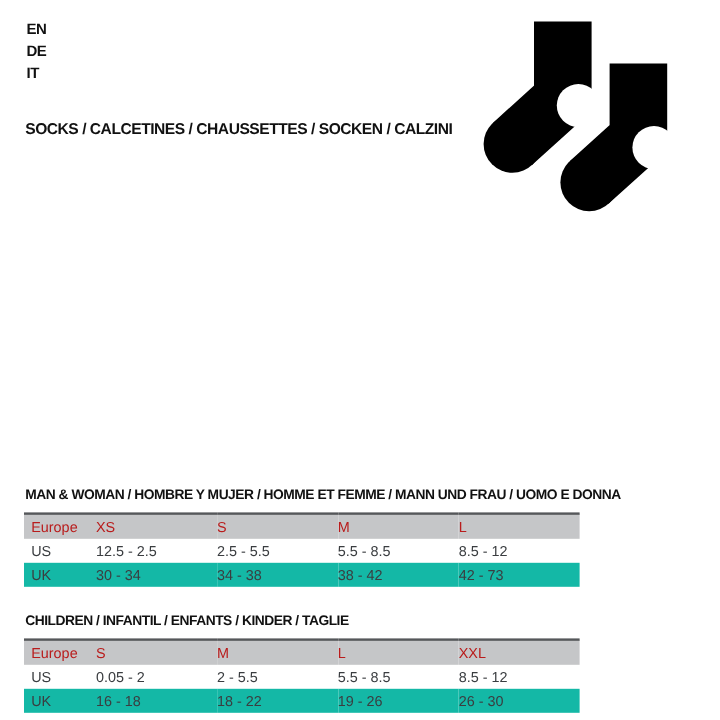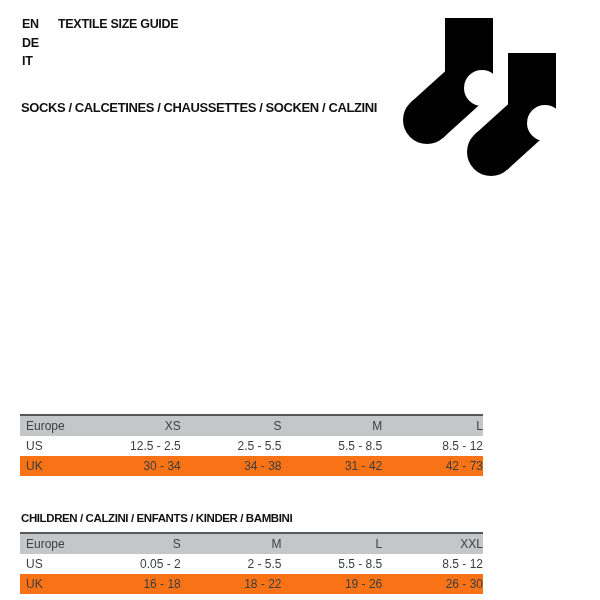--- a/index.html
+++ b/index.html
@@ -21,36 +21,35 @@
   
   .table-block{position:absolute;left:21px;width:463px;}
   .tb1{top:407px;}
   .tb2{top:512px;}
   .table-title{font-weight:bold;font-size:11.5px;letter-spacing:-0.4px;color:#111;
                line-height:13px;white-space:nowrap;}
   table.size-table{margin-top:7px;margin-left:-1px;width:463px;border-collapse:collapse;
                    table-layout:fixed;border-top:2px solid #55575a;}
   table.size-table th,table.size-table td{
       height:20px;padding:0;margin:0;font-size:12px;font-weight:normal;
-      color:#3a3d40;text-align:right;vertical-align:middle;}
+      color:#3a3d40;text-align:left;vertical-align:middle;}
   table.size-table col.c0{width:60px;}
-  table.size-table thead th{background:#c5c6c8;color:#404040;margin-left:32px;}
+  table.size-table thead th{background:#c5c6c8;color:#b91c1c;margin-left:32px;}
   table.size-table th:first-child,table.size-table td:first-child,
   table.size-table tbody th{text-align:left;padding-left:6px;}
-  table.size-table tbody tr.alt{background:#f97316;}
+  table.size-table tbody tr.alt{background:#14b8a6;}
 </style>
 </head>
 <body>
 
 <div class="page">
 
   <div class="lang-list">
     <div class="lang-row">
       <span class="lang-code">EN</span>
-      <span class="lang-label">TEXTILE SIZE GUIDE</span>
     </div>
     <div class="lang-row">
       <span class="lang-code">DE</span>
     </div>
     <div class="lang-row">
       <span class="lang-code">IT</span>
     </div>
   </div>
 
   <div class="subtitle">SOCKS / CALCETINES / CHAUSSETTES / SOCKEN / CALZINI</div>
@@ -63,20 +62,21 @@
 
       <path d="M132 39 V101 L91 138" fill="none" stroke-width="48" stroke-linejoin="round" stroke-linecap="butt"></path>
       <circle cx="91" cy="138" r="24" stroke="none"></circle>
 
       <circle cx="82" cy="74" r="18" fill="#ffffff" stroke="none"></circle>
       <circle cx="145" cy="109" r="18" fill="#ffffff" stroke="none"></circle>
     </g>
   </svg>
 
   <div class="table-block tb1">
+    <div class="table-title">MAN &amp; WOMAN / HOMBRE Y MUJER / HOMME ET FEMME / MANN UND FRAU / UOMO E DONNA</div>
     <table class="size-table">
       <colgroup>
           <col class="c0">
           <col>
           <col>
           <col>
           <col>
         </colgroup>
       <thead>
           <tr>
@@ -92,29 +92,29 @@
             <th>US</th>
             <td>12.5 - 2.5</td>
             <td>2.5 - 5.5</td>
             <td>5.5 - 8.5</td>
             <td>8.5 - 12</td>
           </tr>
           <tr class="alt">
             <th>UK</th>
             <td>30 - 34</td>
             <td>34 - 38</td>
-            <td>31 - 42</td>
+            <td>38 - 42</td>
             <td>42 - 73</td>
           </tr>
         </tbody>
     </table>
   </div>
 
   <div class="table-block tb2">
-    <div class="table-title">CHILDREN / CALZINI / ENFANTS / KINDER / BAMBINI</div>
+    <div class="table-title">CHILDREN / INFANTIL / ENFANTS / KINDER / TAGLIE</div>
     <table class="size-table">
       <colgroup>
           <col class="c0">
           <col>
           <col>
           <col>
           <col>
         </colgroup>
       <thead>
           <tr>

